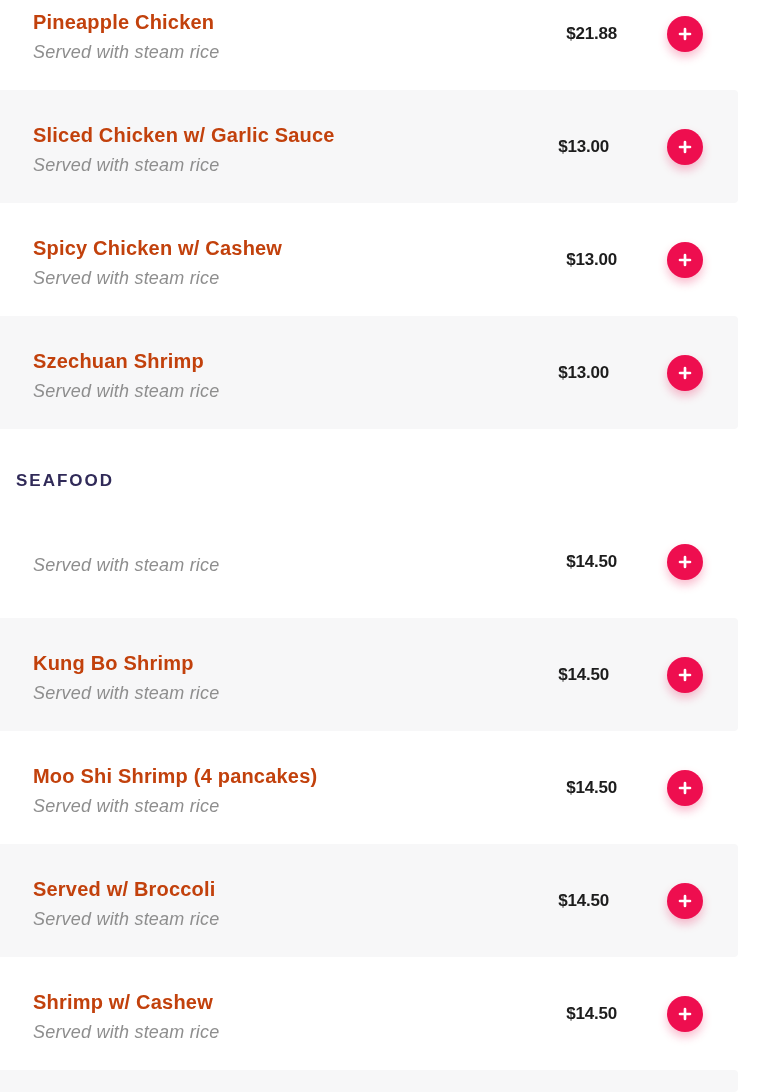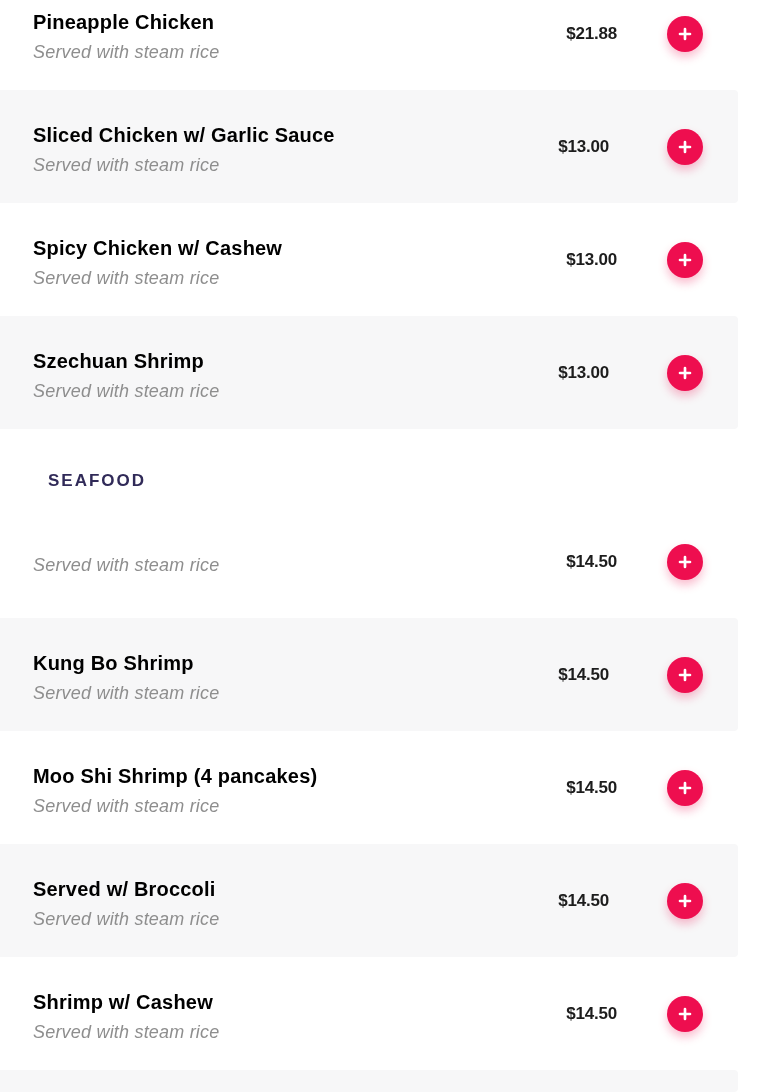--- a/index.html
+++ b/index.html
@@ -19,21 +19,21 @@
     display:flex; align-items:center;
     padding:0 35px 0 33px;
     background:#ffffff;
   }
   .menu-row.shaded { background:#f7f7f8; border-radius:0 4px 4px 0;gap:8px; }
   .menu-row.partial-top { margin-top:-23px; }
 
   .item-info { flex:1; min-width:0; }
   .item-name {
     font-size:20px; font-weight:600; letter-spacing:.2px;
-    color:#000000; line-height:30px;
+    color:#c2410c; line-height:30px;
   }
   .item-desc {
     margin-top:6px;
     font-size:18px; font-style:italic; letter-spacing:.2px;
     color:#8e8e8e; line-height:18px;
   }
   .item-price {
     min-width:60px; margin-right:50px;
     text-align:right;
     font-size:17px; font-weight:600; letter-spacing:-0.2px;
@@ -44,21 +44,21 @@
     border:none; border-radius:50%;
     background:#ee0e4f;
     display:flex; align-items:center; justify-content:center;
     cursor:pointer;
     box-shadow:0 5px 10px rgba(238,14,79,.28);
   }
   .add-button svg { display:block; }
 
   .section-header {
     width:738px; height:76px;
-    padding:40px 0 0 48px;
+    padding:40px 0 0 16px;
     background:#ffffff;
   }
   .section-header-label {
     font-size:17px; font-weight:600; letter-spacing:2px;
     color:#302a58; line-height:24px;
   }
 
   .clipped-text-remnant {
     position:absolute; top:0; left:33px;
     width:234px; height:2px;

